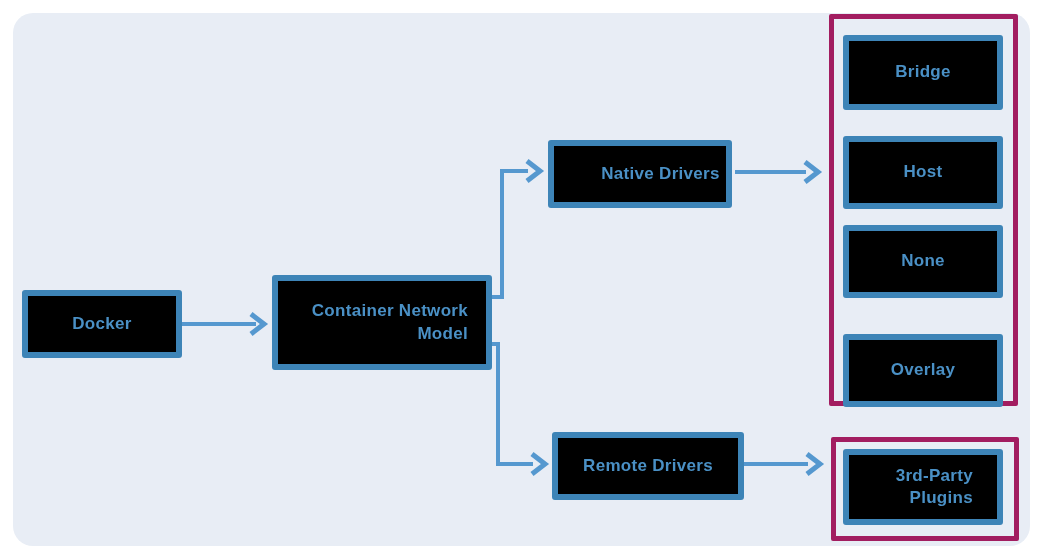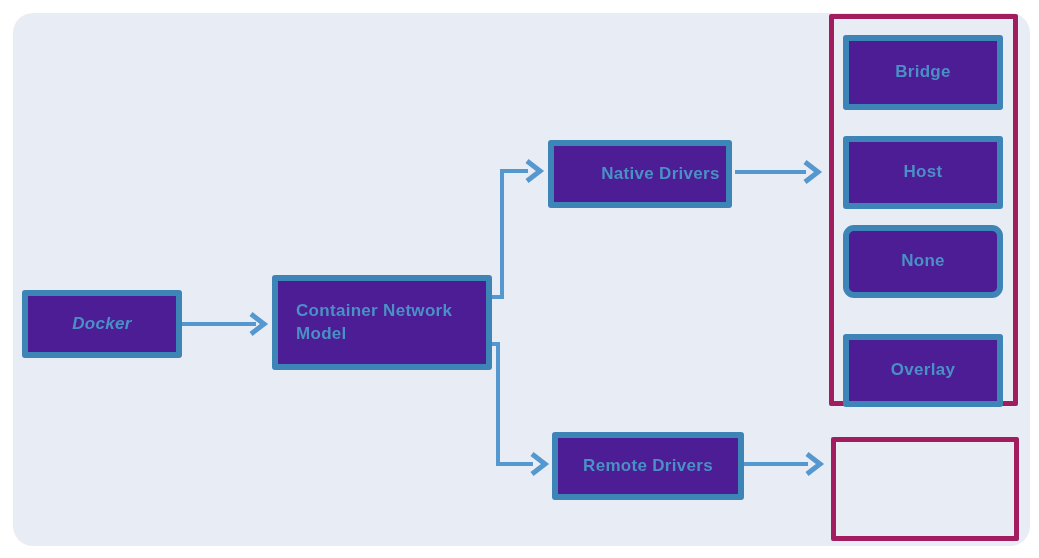--- a/index.html
+++ b/index.html
@@ -8,36 +8,36 @@
     background:#ffffff; overflow:hidden;
     font-family:"Liberation Sans", sans-serif;
   }
   .panel {
     position:absolute; left:13px; top:13px; width:1017px; height:533px;
     background:#e8edf5; border-radius:20px;
   }
   .connectors { position:absolute; left:0; top:0; width:1039px; height:558px; }
   .node {
     position:absolute; box-sizing:border-box;
-    border:6px solid #3d84b7; background:#4c1d95; border-radius:3px;
+    border:6px solid #3d84b7; background:#000000; border-radius:3px;
     display:flex; align-items:center; justify-content:center;
-    text-align:left; color:#4a90c5; font-weight:bold; font-size:17px;
+    text-align:right; color:#4a90c5; font-weight:bold; font-size:17px;
     letter-spacing:0.3px; line-height:1.3;
   }
   .group {
     position:absolute; box-sizing:border-box;
     border:5px solid #a21d60; border-radius:2px;
   }
-  .node-docker  { left:22px;  top:290px; width:160px; height:68px;font-style:italic; }
+  .node-docker  { left:22px;  top:290px; width:160px; height:68px; }
   .node-cnm     { left:272px; top:275px; width:220px; height:95px; }
   .node-native  { left:548px; top:140px; width:184px; height:68px;padding-left:41px; }
   .node-remote  { left:552px; top:432px; width:192px; height:68px; }
   .node-bridge  { left:843px; top:35px;  width:160px; height:75px; }
   .node-host    { left:843px; top:136px; width:160px; height:73px; }
-  .node-none    { left:843px; top:225px; width:160px; height:73px;border-radius:11px; }
+  .node-none    { left:843px; top:225px; width:160px; height:73px; }
   .node-overlay { left:843px; top:334px; width:160px; height:73px; }
   .node-plugins { left:843px; top:449px; width:160px; height:76px; }
   .group-native { left:829px; top:14px;  width:189px; height:392px; }
   .group-remote { left:831px; top:437px; width:188px; height:104px; }
   .label-narrow  { max-width:172px; }
   .label-plugins { max-width:100px; }
 </style>
 </head>
 <body>
 
@@ -96,14 +96,17 @@
   </div>
 
   <div class="node node-none">
     <span>None</span>
   </div>
 
   <div class="node node-overlay">
     <span>Overlay</span>
   </div>
 
+  <div class="node node-plugins">
+    <span class="label-plugins">3rd-Party Plugins</span>
+  </div>
 
 </div>
 
 </body></html>

